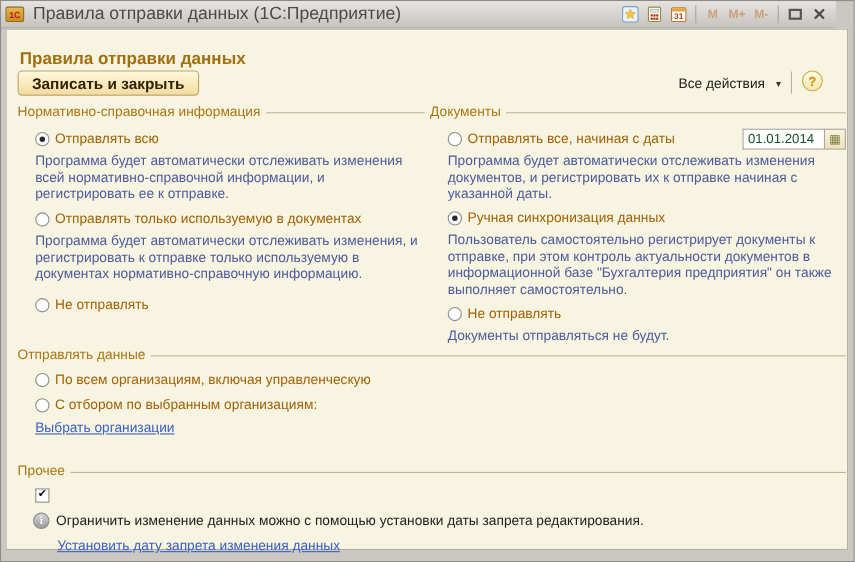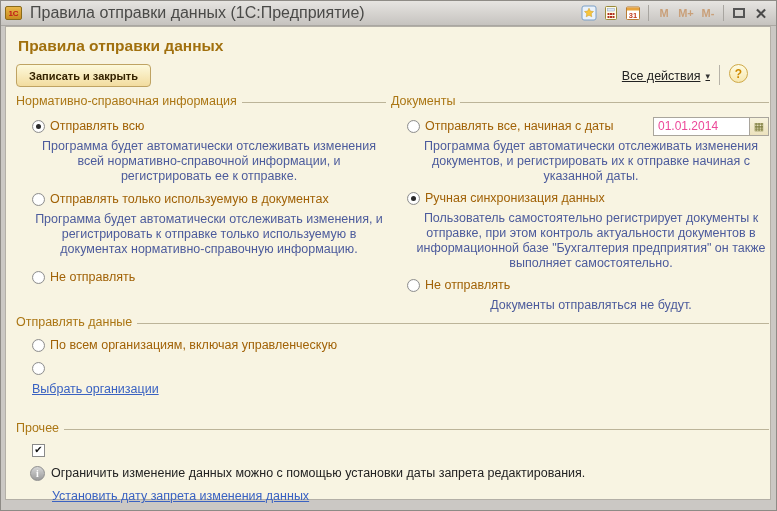--- a/index.html
+++ b/index.html
@@ -11,21 +11,21 @@
     background:#c2bfbb;
   }
   .window {
     position:relative; width:777px; height:511px;
     background:#cbc8c4;
     border:1px solid #8e8b86;
     overflow:hidden;
   }
   
   .titlebar {
-    position:absolute; top:0; left:0; right:0; height:23px;
+    position:absolute; top:0; left:0; right:16px; height:23px;
     background:linear-gradient(#e6e4e1, #c6c3bf);
     border-bottom:1px solid #aaa7a2;
     display:flex; align-items:center; padding:12px 4px;
   }
   .app-icon {
     width:17px; height:14px; border-radius:2px; flex:none;
     background:linear-gradient(#e8b84a,#c98a1e);
     border:1px solid #8a6a1a;
     display:flex; align-items:center; justify-content:center;
     margin-right:8px;
@@ -41,33 +41,33 @@
   .mem-btn { color:#c9a07a; font-size:11px; font-weight:bold; width:22px; text-align:center; flex:none; }
   .win-max { width:12px; height:10px; border:2px solid #555; }
   .win-close { font-size:15px; font-weight:bold; color:#4a4a4a; line-height:1; }
   
   .content {
     position:absolute; top:25px; left:4px; right:5px; bottom:10px;
     background:#f8f4e2;
     border:1px solid #b3afa6;
   }
   .page-title {
-    position:absolute; top:10px; left:12px;
+    position:absolute; top:18px; left:12px;
     font-size:15.5px; font-weight:bold; color:#a1700e;
   }
   .save-btn {
     position:absolute; top:37px; left:10px; height:23px; padding:0 12px;
     background:linear-gradient(#fdf9dc,#f2dc9f);
     border:1px solid #bfa363; border-radius:4px;
-    font-size:11px; font-weight:bold; color:#332200;
+    font-size:14px; font-weight:bold; color:#332200;
     font-family:"Liberation Sans", sans-serif;
   }
   .all-actions {
     position:absolute; top:40px; right:60px; height:18px;
-    display:flex; align-items:center; gap:5px; color:#222; cursor:default;text-decoration:underline;
+    display:flex; align-items:center; gap:10px; color:#222; cursor:default;
   }
   .all-actions .arrow { font-size:9px; color:#333; }
   .cmd-sep { position:absolute; top:38px; right:50px; width:1px; height:20px; background:#b7b3a8; }
   .help-btn {
     position:absolute; top:37px; right:22px; width:19px; height:19px; border-radius:50%;
     background:linear-gradient(#fefbe2,#f7e7ae);
     border:1px solid #cfa948;
     display:flex; align-items:center; justify-content:center;
     color:#cf8a00; font-weight:bold; font-size:12px;
   }
@@ -87,26 +87,26 @@
   }
   .radio.checked::after {
     content:""; position:absolute; left:3px; top:3px; width:5px; height:5px;
     border-radius:50%; background:#2a2a2a;
   }
   .rlabel { color:#a16207;text-align:right; }
   .desc {
     margin-left:16px; color:#4c5b9c; line-height:15px;
   }
   .mt9{margin-top:9px;} .mt7{margin-top:7px;} .mt6{margin-top:6px;}
-  .mt5{margin-top:5px;text-align:center;} .mt12{margin-top:12px;} .mt8{margin-top:8px;}
+  .mt5{margin-top:5px;} .mt12{margin-top:12px;} .mt8{margin-top:8px;}
   .w352{width:354px;} .w368{width:368px;}
   .date-wrap { margin-left:auto; display:flex; align-items:center; }
   .date-input {
-    width:96px; height:19px; border:1px solid #a9a59c; border-right:none;
-    padding:0 4px; color:#ec4899; font-size:12px; background:#fff;
+    width:74px; height:19px; border:1px solid #a9a59c; border-right:none;
+    padding:0 4px; color:#14532d; font-size:12px; background:#fff;
     font-family:"Liberation Sans", sans-serif;
   }
   .date-btn {
     width:20px; height:19px; border:1px solid #a9a59c; background:linear-gradient(#f7f3dd,#ece2bd);
     display:flex; align-items:center; justify-content:center;
     font-size:11px; color:#7a7a3a; padding:0;
   }
   a.link { color:#3a62c2; text-decoration:underline; cursor:pointer; }
   .link-row { margin-left:16px; height:15px; }
   .link-row-indent { margin-left:36px; height:15px; }
@@ -254,20 +254,21 @@
         <span class="cap">Отправлять данные</span>
         <span class="line"></span>
       </div>
 
       <div class="radio-row mt7">
         <span class="radio"></span>
         <span class="rlabel">По всем организациям, включая управленческую</span>
       </div>
       <div class="radio-row mt7">
         <span class="radio"></span>
+        <span class="rlabel">С отбором по выбранным организациям:</span>
       </div>
       <div class="link-row mt6">
         <a class="link">Выбрать организации</a>
       </div>
     </div>
 
     <div class="group g-other">
       <div class="gcaption">
         <span class="cap">Прочее</span>
         <span class="line"></span>

